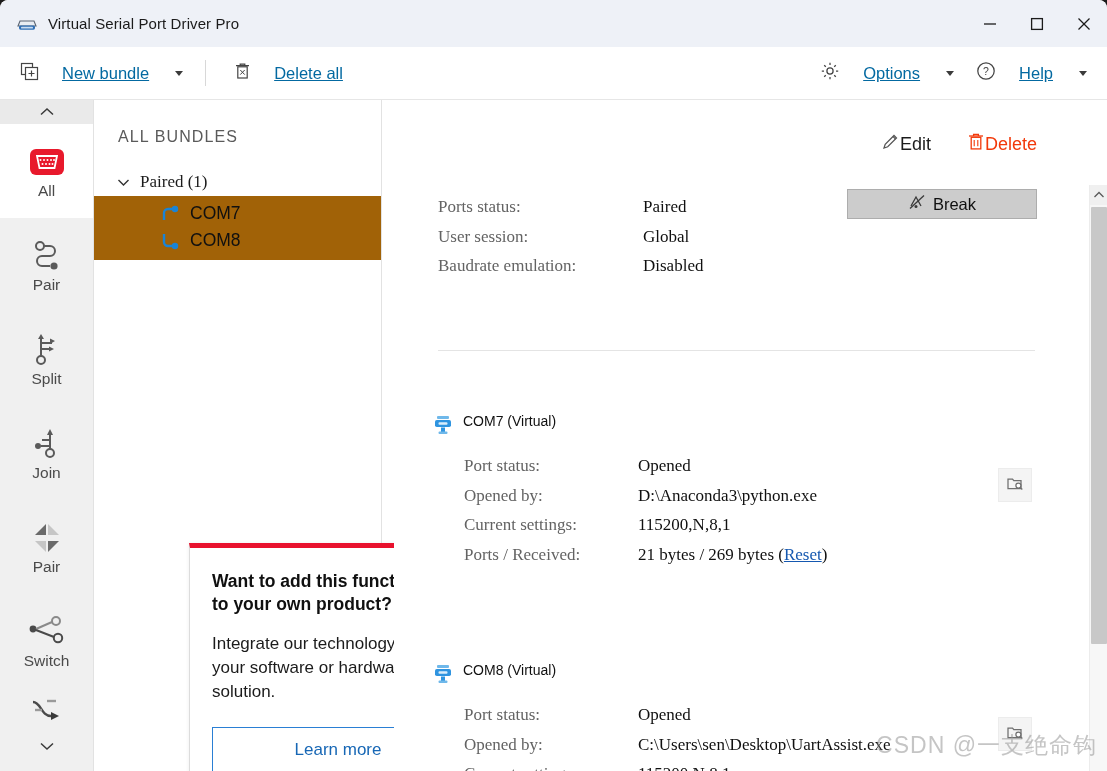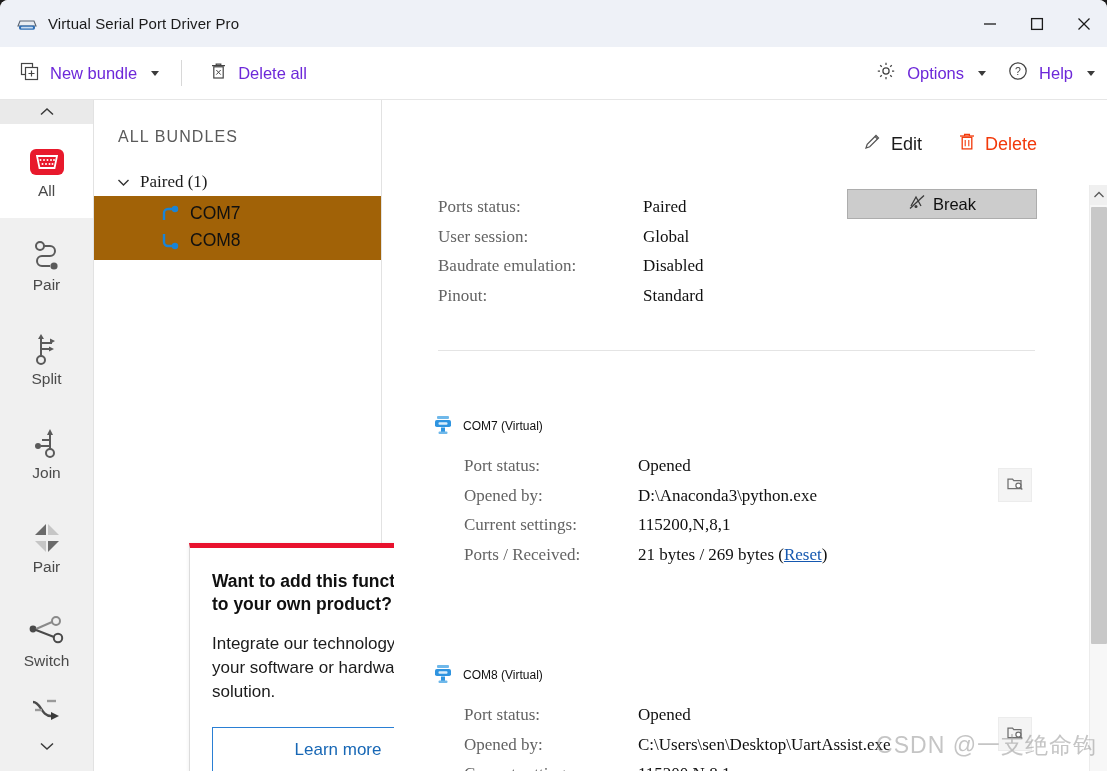--- a/index.html
+++ b/index.html
@@ -40,37 +40,38 @@
   }
 
   
   .toolbar {
     position: absolute; left: 0; top: 47px; width: 1107px; height: 53px;
     background: #ffffff;
     border-bottom: 1px solid #e6e6e6;
     display: flex; align-items: center;
   }
   .tb-item {
-    display: flex; align-items: center; gap: 11px;
+    display: flex; align-items: center; gap: 23px;
     padding: 5px 8px; margin-left: 12px;
-    font-size: 16.5px; color: #6d28d9; cursor: default;
+    font-size: 16.5px; color: #0369a1; cursor: default;
     border-radius: 3px;
+    text-decoration: underline;
   }
   .tb-sep {
     width: 1px; height: 26px; background: #d8d8d8; margin: 0 8px 0 14px;
   }
   .caret {
     display: inline-block;
     width: 0; height: 0;
     border-left: 4.5px solid transparent;
     border-right: 4.5px solid transparent;
     border-top: 5px solid #3b3b3b;
     margin-left: 3px;
   }
-  .tb-right { margin-left: auto; display: flex; align-items: flex-start; padding-right: 4px; }
+  .tb-right { margin-left: auto; display: flex; align-items: flex-start; padding-right: 12px; }
   .tb-right .tb-item { margin-left: 6px; }
 
   
   .rail {
     position: absolute; left: 0; top: 100px; width: 94px; height: 671px;
     background: #f0f0f0;
     border-right: 1px solid #e2e2e2;
     display: flex; flex-direction: column; align-items: center;
     overflow: hidden;
   }
@@ -151,21 +152,21 @@
   .detail {
     position: absolute; left: 394px; top: 100px; right: 0; height: 671px;
     background: #ffffff;
     overflow: hidden;
   }
   .detail-actions {
     position: absolute; right: 70px; top: 32px;
     display: flex; align-items: center; gap: 36px;
   }
   .act {
-    display: flex; align-items: center; gap: 9px;
+    display: flex; align-items: center; 
     font-size: 18px; color: #1b1b1b; cursor: pointer;
   }
   .act.danger { color: #f2390a; }
 
   .break-btn {
     position: absolute; right: 70px; top: 89px;
     width: 190px; height: 30px;
     background: #cccccc; border: 1px solid #adadad;
     display: flex; align-items: center; justify-content: center; gap: 7px;
     font-size: 16.5px; color: #101010; cursor: pointer;
@@ -176,22 +177,22 @@
   .row .k { width: 205px; font-size: 17px; color: #636363; }
   .row .v { font-size: 17px; color: #101010; }
 
   .divider {
     position: absolute; left: 44px; top: 250px; width: 597px; height: 1px;
     background: #e4e4e4;
   }
 
   .port-block { position: absolute; left: 38px; }
   .port-head {
-    display: flex; align-items: center; gap: 9px;
-    font-size: 12px; color: #101010;
+    display: flex; gap: 9px;
+    font-size: 14px; color: #101010;
   }
   .port-rows { margin-top: 13px; margin-left: 32px; }
   .port-rows .row .k { width: 174px; }
   .reset-link { color: #1558b0; text-decoration: underline; cursor: pointer; }
 
   .copy-btn {
     position: absolute; width: 34px; height: 34px;
     background: #f4f4f4; border: 1px solid #ececec;
     display: flex; align-items: center; justify-content: center;
     cursor: pointer;
@@ -503,24 +504,20 @@
         <span class="v">Paired</span>
       </div>
       <div class="row">
         <span class="k">User session:</span>
         <span class="v">Global</span>
       </div>
       <div class="row">
         <span class="k">Baudrate emulation:</span>
         <span class="v">Disabled</span>
       </div>
-      <div class="row">
-        <span class="k">Pinout:</span>
-        <span class="v">Standard</span>
-      </div>
     </div>
 
     <div class="divider"></div>
 
     <div class="port-block" style="top:313px">
       <div class="port-head">
         <span>
           <svg width="22" height="22" viewBox="0 0 22 22">
             <rect x="5" y="3" width="12" height="3" rx="1" fill="#6fb8ea"></rect>
             <rect x="3" y="7" width="16" height="7" rx="1.8" fill="#2f94e0"></rect>

